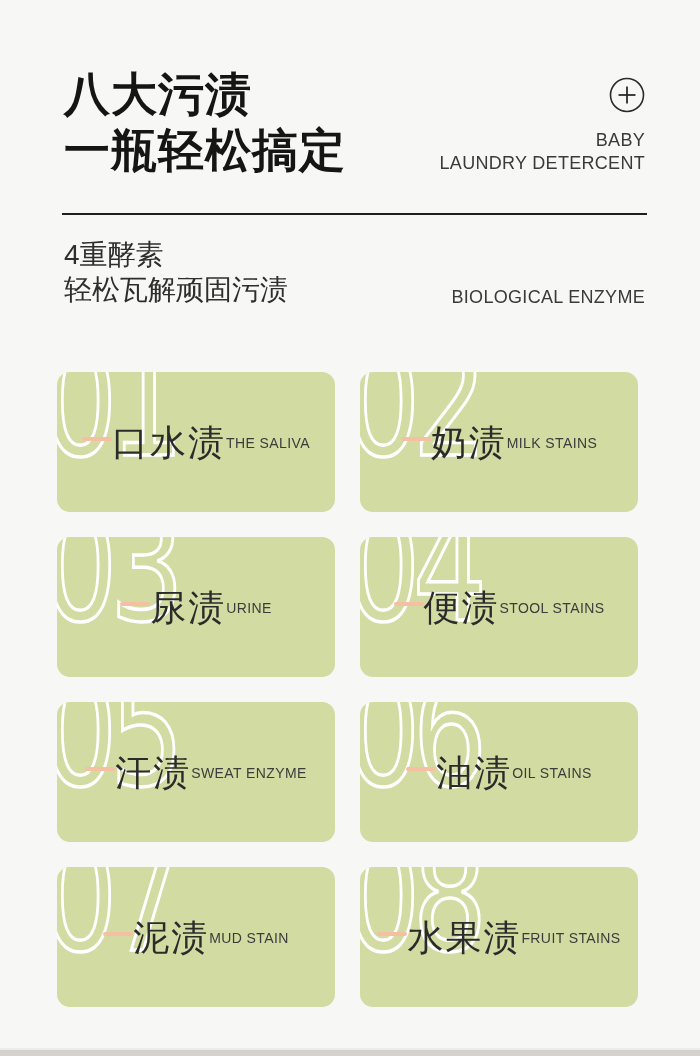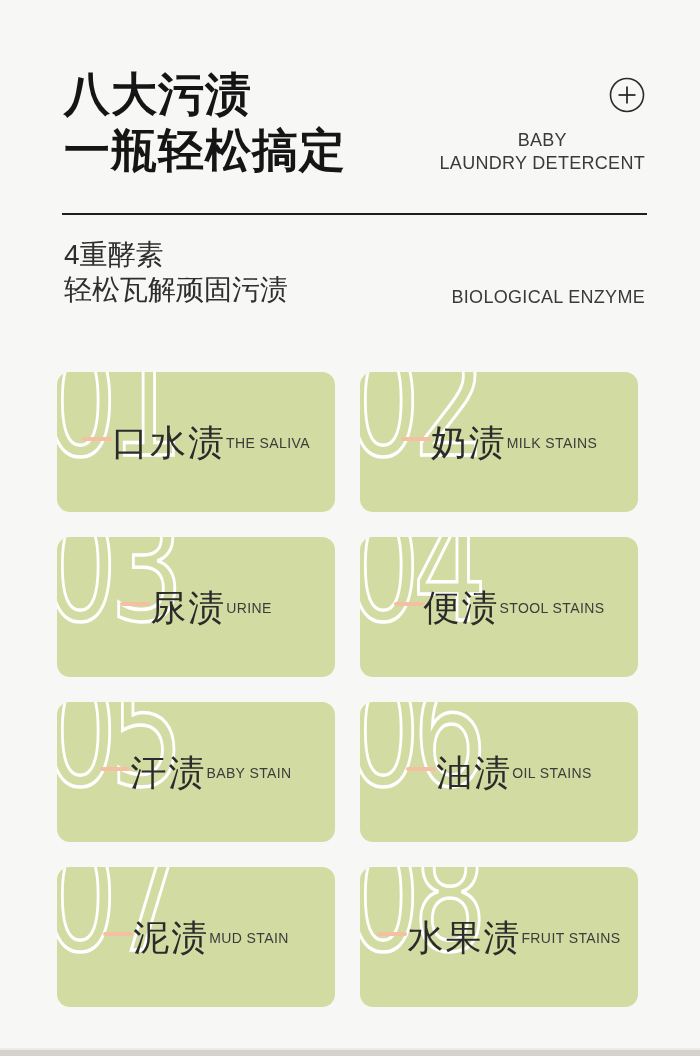--- a/index.html
+++ b/index.html
@@ -31,21 +31,21 @@
     position: absolute;
     right: 55px;
     top: 77px;
     width: 36px;
     height: 36px;
   }
   .header-en {
     position: absolute;
     right: 55px;
     top: 129px;
-    text-align: center;
+    text-align: right;
     font-size: 18px;
     line-height: 23px;
     color: #3a3a3a;
     letter-spacing: 0.3px;
   }
   .rule {
     position: absolute;
     left: 62px;
     right: 53px;
     top: 213px;
@@ -212,21 +212,21 @@
         <div class="card-cn">便渍</div>
         <div class="card-en">STOOL STAINS</div>
       </div>
     </div>
 
     <div class="card">
       <div class="card-num">05</div>
       <div class="card-body">
         <div class="dash"></div>
         <div class="card-cn">汗渍</div>
-        <div class="card-en">BABY STAIN</div>
+        <div class="card-en">SWEAT ENZYME</div>
       </div>
     </div>
 
     <div class="card">
       <div class="card-num">06</div>
       <div class="card-body">
         <div class="dash"></div>
         <div class="card-cn">油渍</div>
         <div class="card-en">OIL STAINS</div>
       </div>

